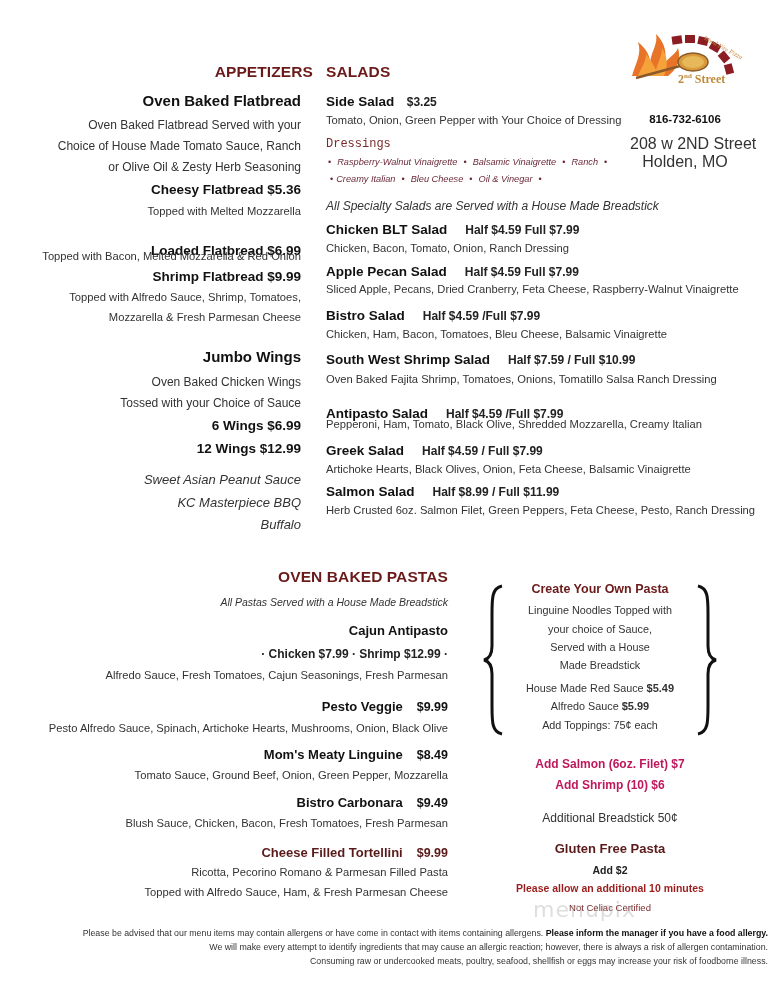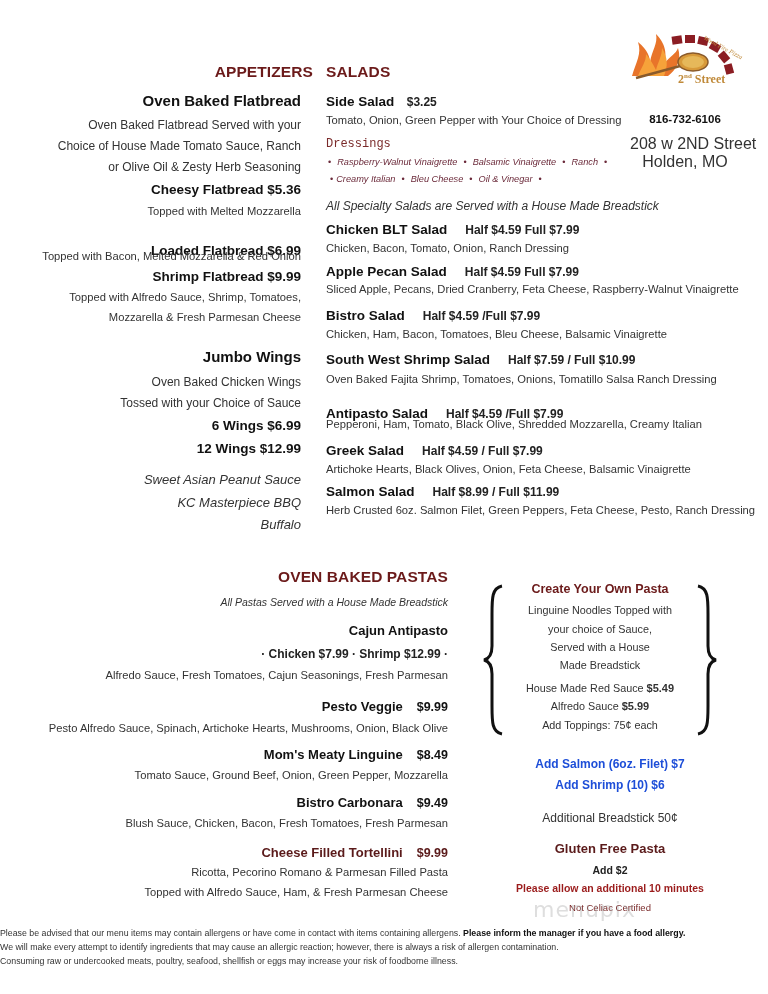--- a/index.html
+++ b/index.html
@@ -40,27 +40,27 @@
     .pasta-title { font-weight: bold; font-size: 13px; color: #111; }
     .pasta-title .p { font-weight: bold; font-size: 12.5px; margin-left: 14px; }
     .pasta-title.maroon { color: #5a1a1a; }
 
     
     .cyo { position: absolute; left: 505px; width: 190px; text-align: center; white-space: nowrap; }
     .cyo-title { font-weight: bold; color: #6b1a1a; font-size: 12.5px; }
     .cyo-line { font-size: 10.8px; color: #333; }
 
     .right-center { position: absolute; left: 480px; width: 260px; text-align: center; white-space: nowrap; }
-    .addon { font-weight: bold; font-size: 12px; color: #1d4ed8; }
+    .addon { font-weight: bold; font-size: 12px; color: #be185d; }
     .gf-title { font-weight: bold; font-size: 13px; color: #5a1a1a; }
     .allow { font-weight: bold; font-size: 10.5px; color: #9b1c1c; }
     .celiac { font-size: 9.5px; color: #7a2a2a; }
     .watermark { position: absolute; left: 533px; top: 897px; font-size: 22px; color: rgba(160,160,160,0.35); letter-spacing: 1px; font-family: "DejaVu Sans", sans-serif; }
 
-    .footer { position: absolute; left: 0; width: 768px; text-align: left; font-size: 8.8px; color: #333; white-space: nowrap; }
+    .footer { position: absolute; left: 0; width: 768px; text-align: right; font-size: 8.8px; color: #333; white-space: nowrap; }
     .footer b { color: #111; }
   </style>
 </head>
 <body>
 
 <div class="logo">
   <svg width="110" height="80" viewBox="0 0 110 80" style="position:absolute;left:0;top:0;">
 
     <g fill="#8b1d23">
       <rect x="44" y="4" width="10" height="8" transform="rotate(-8 49 8)"></rect>

